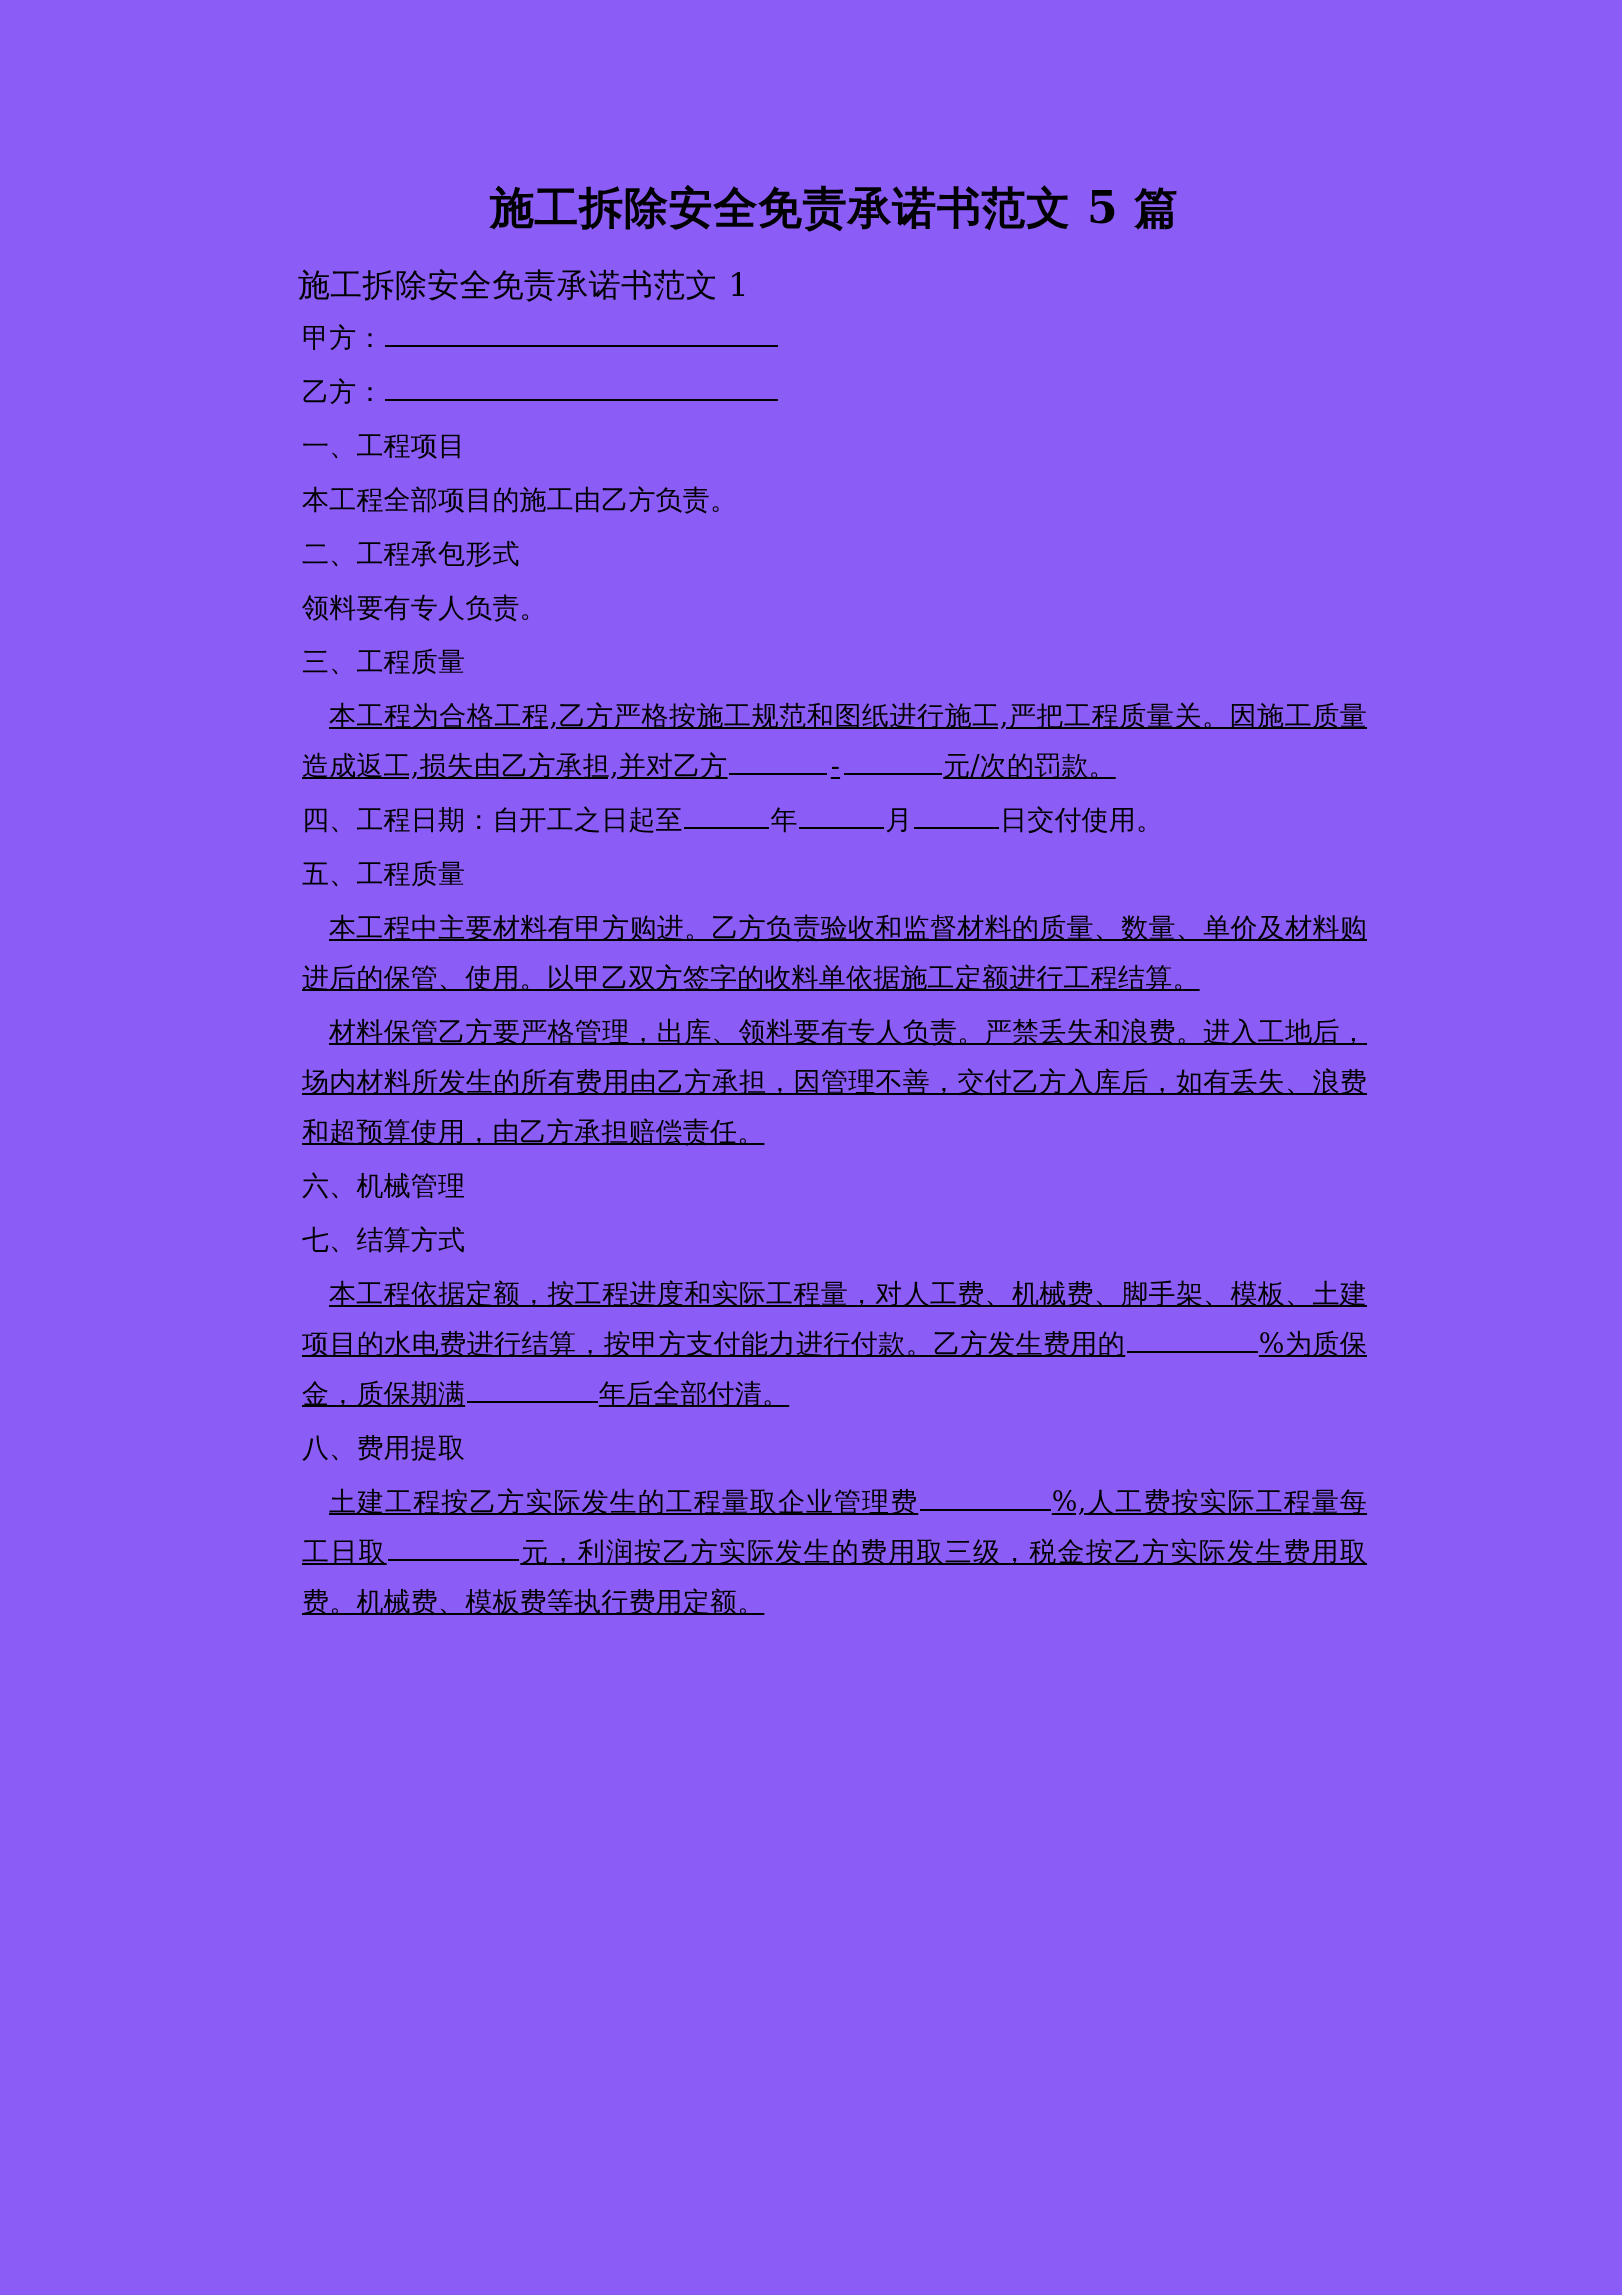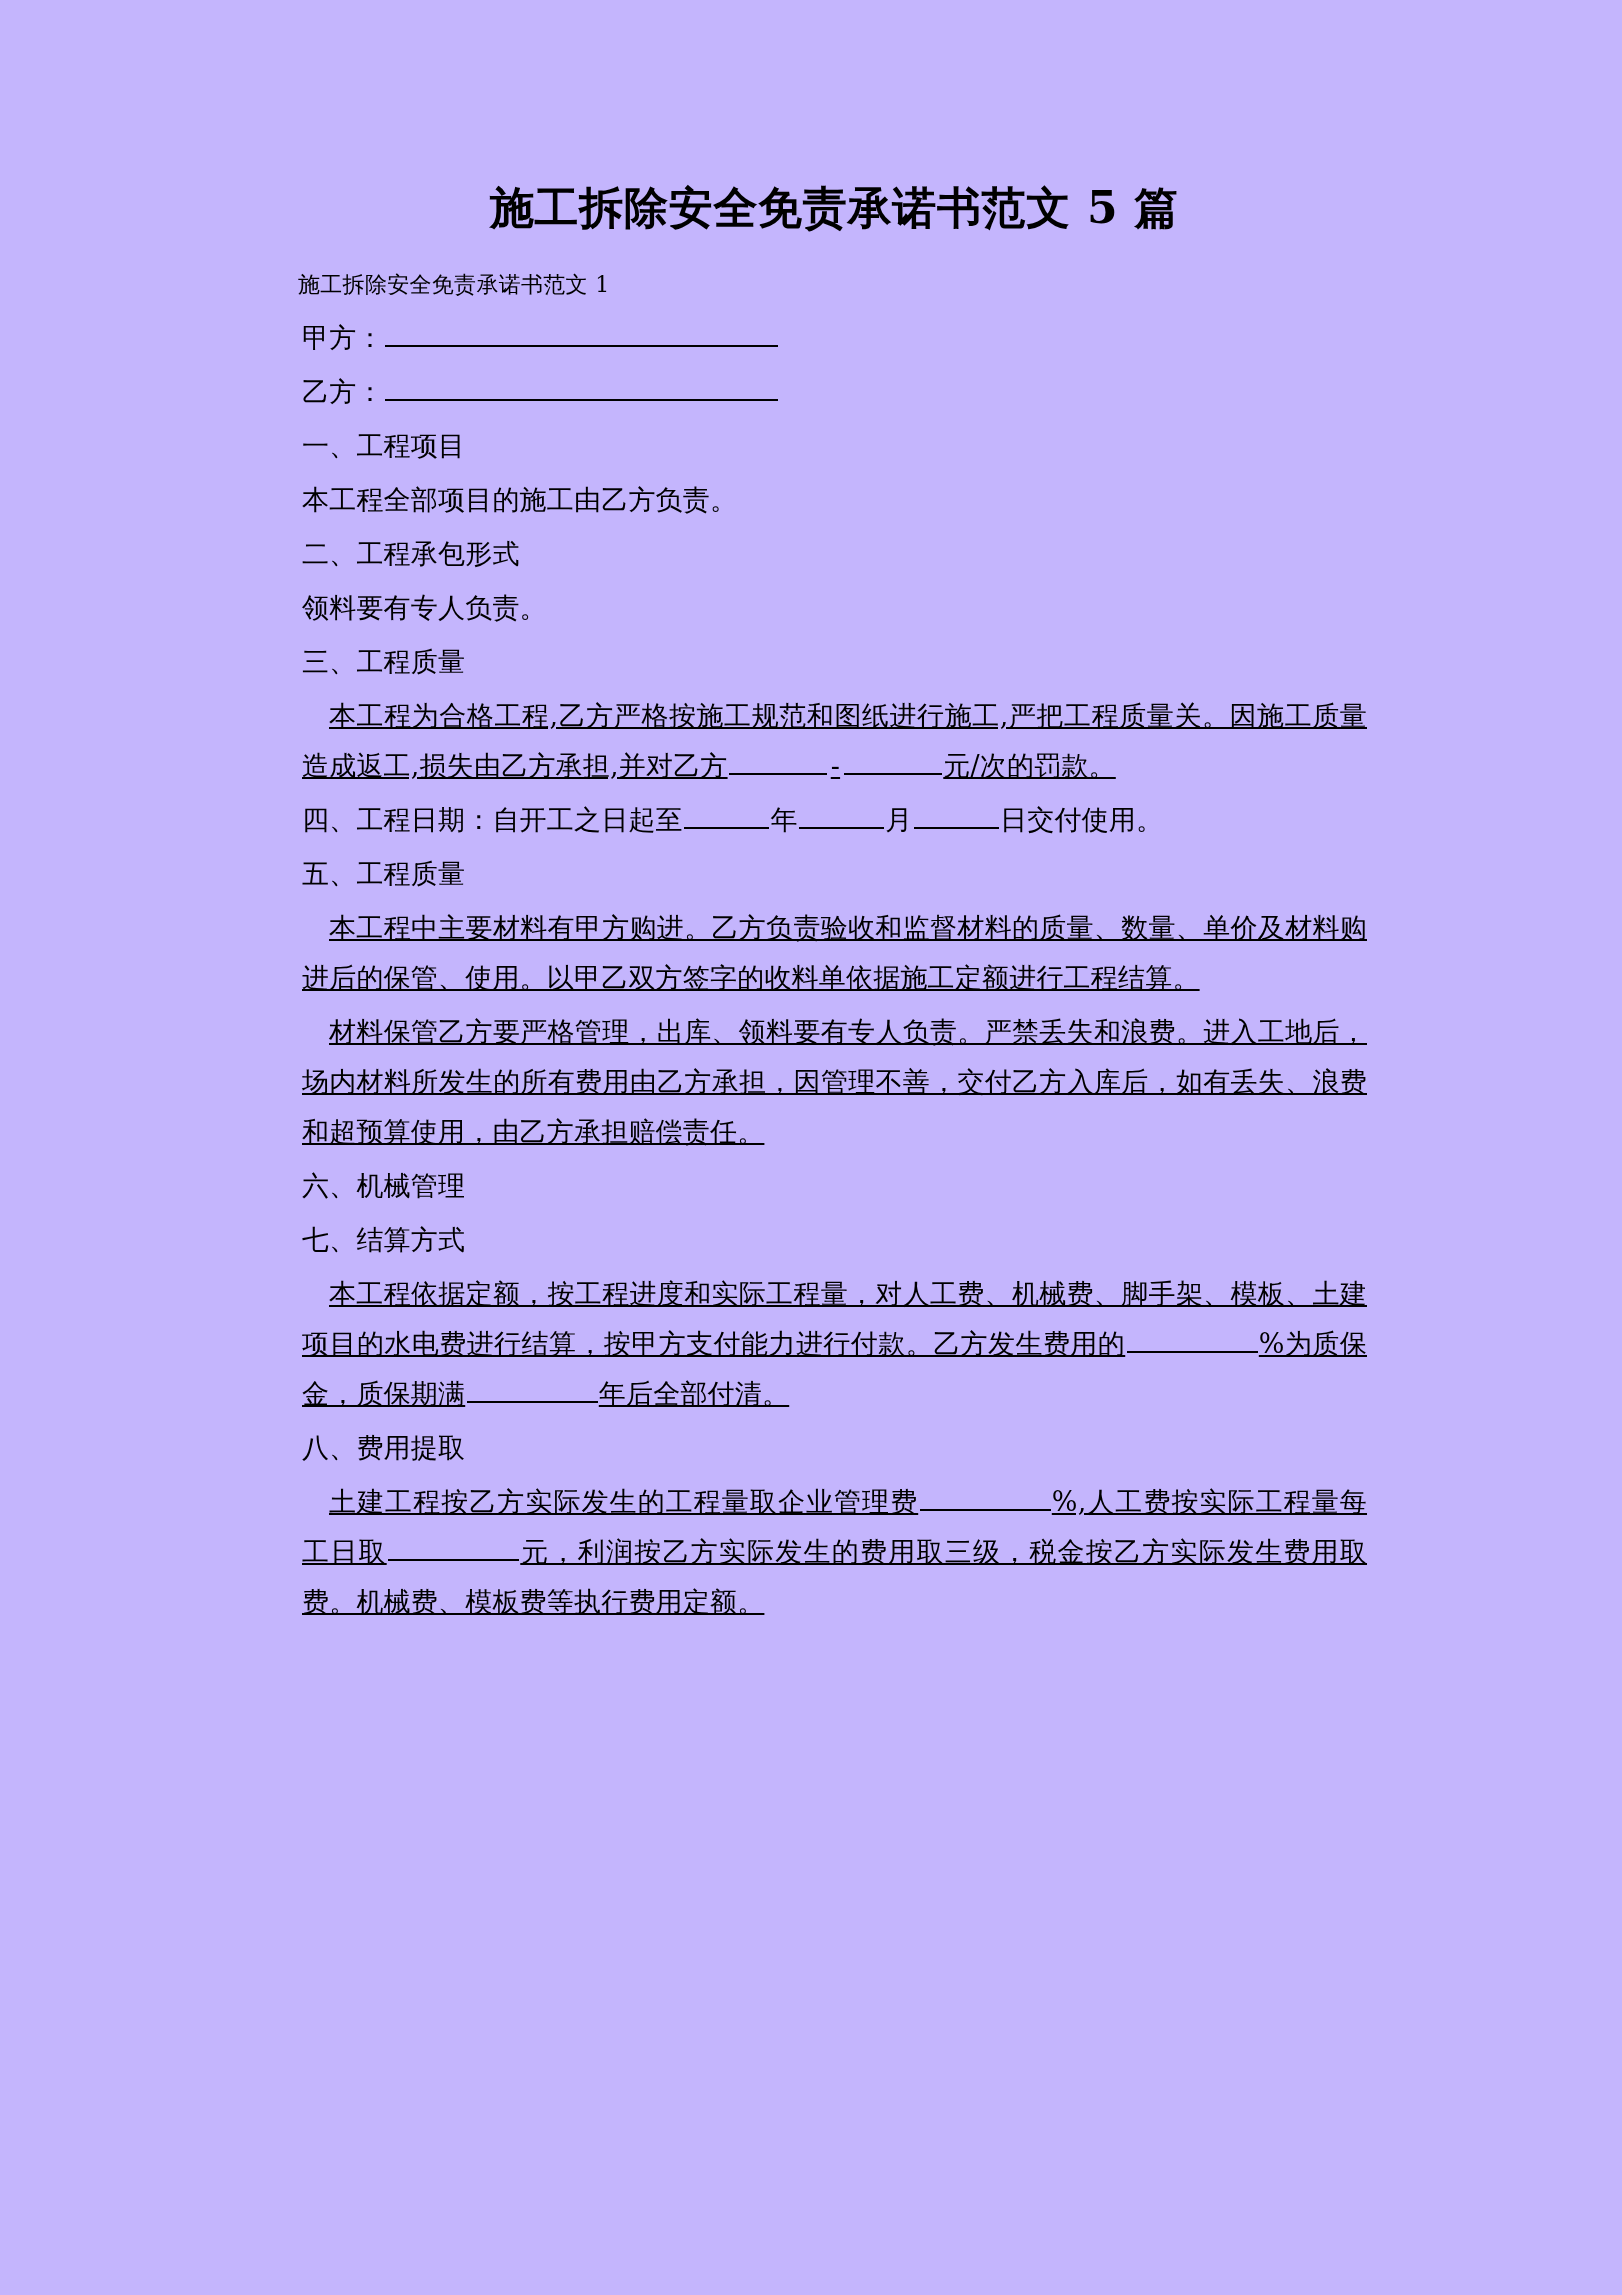--- a/index.html
+++ b/index.html
@@ -12,21 +12,21 @@
     height: 2295px;
     font-family: "DejaVu Serif", "Liberation Serif", serif;
     color: #000000;
     -webkit-font-smoothing: antialiased;
   }
 
   .page {
     position: relative;
     width: 1623px;
     height: 2295px;
-    background: #c4b5fd;
+    background: #8b5cf6;
     box-sizing: border-box;
     padding: 4px;
     overflow: hidden;
   }
 
   .content {
     position: absolute;
     left: 298px;
     top: 0;
     width: 1073px;
@@ -38,21 +38,21 @@
     line-height: 1.35;
     text-align: center;
     letter-spacing: 0.7px;
     margin: 0;
     padding-top: 178px;
     padding-bottom: 0;
     white-space: nowrap;
   }
 
   .subtitle {
-    font-size: 22px;
+    font-size: 32px;
     line-height: 48px;
     margin: 0;
     padding-top: 23.6px;
     text-align: left;
     letter-spacing: 0.3px;
   }
 
   p.para {
     font-size: 27px;
     line-height: 50px;

